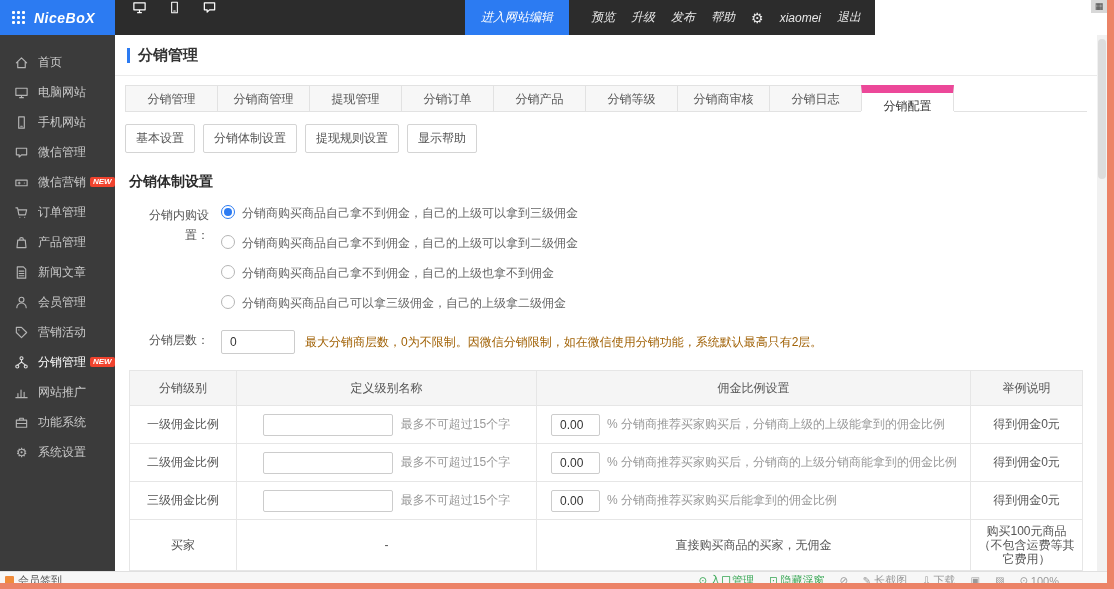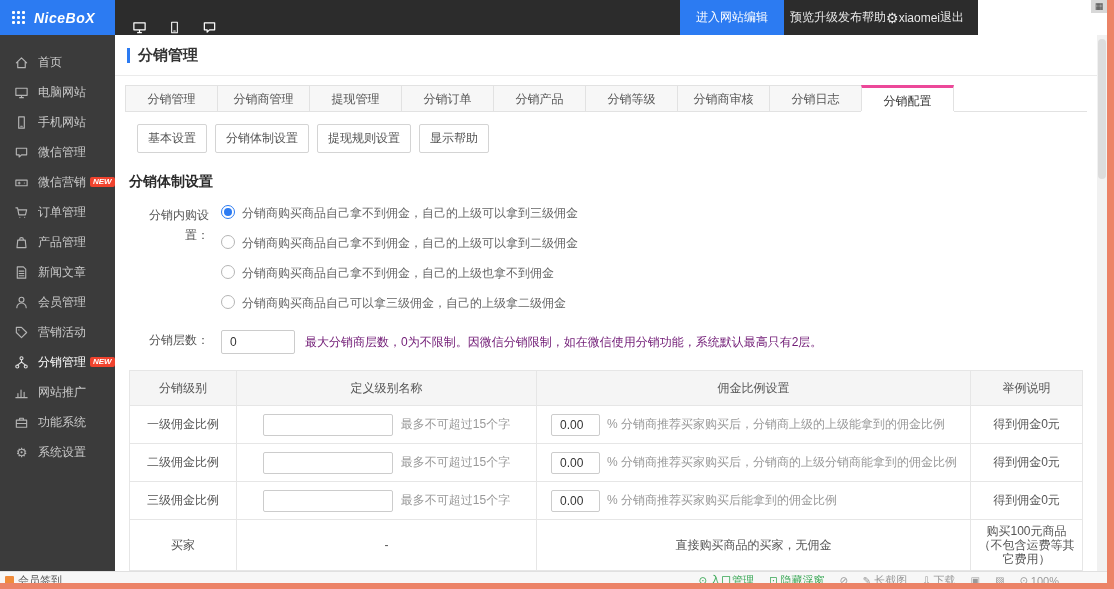--- a/index.html
+++ b/index.html
@@ -1,26 +1,26 @@
 <!DOCTYPE html>
 <html><head>
 <meta charset="utf-8">
 <style>
   html,body{margin:0;padding:0;}
   body{width:1114px;height:589px;overflow:hidden;position:relative;background:#fff;
        font-family:"Liberation Sans","DejaVu Sans",sans-serif;font-size:12px;color:#555;}
   
-  .topbar{position:absolute;left:0;top:0;width:978px;height:35px;background:#2c2c2c;display:flex;align-items:flex-end;z-index:5;}
+  .topbar{position:absolute;left:0;top:0;width:875px;height:35px;background:#2c2c2c;display:flex;align-items:flex-start;z-index:5;}
   .logo-block{width:115px;height:35px;background:#2c7bf2;display:flex;align-items:center;flex-shrink:0;}
   .grid-icon{display:grid;grid-template-columns:repeat(3,3px);grid-gap:2px;margin:0 9px 0 12px;}
   .grid-icon span{width:3px;height:3px;background:#fff;border-radius:1px;}
   .logo-text{color:#fff;font-weight:800;font-style:italic;font-size:14px;letter-spacing:.5px;}
   .dev-icons{display:flex;align-items:center;gap:20px;padding-left:16px;}
   .dev-icons svg{display:block;}
-  .tb-right{margin-left:auto;display:flex;align-items:center;padding-right:14px;color:#e8e8e8;}
+  .tb-right{margin-left:auto;display:flex;align-items:center;gap:16px;padding-right:14px;color:#e8e8e8;font-style:italic;}
   .enter-edit{height:35px;line-height:35px;background:#2c7bf2;color:#fff;padding:0 16px;cursor:pointer;margin-right:6px;}
   .tb-link{cursor:pointer;}
   .tb-gear{font-size:14px;color:#e8e8e8;cursor:pointer;}
   
   .frame-right{position:absolute;right:0;top:0;width:7px;height:589px;background:#ec8367;z-index:9;}
   .frame-bottom{position:absolute;left:0;bottom:0;width:1114px;height:6px;background:#ec8367;z-index:9;}
   .scroll-track{position:absolute;right:7px;top:35px;bottom:17px;width:10px;background:#f1f1f1;z-index:4;}
   .scroll-thumb{position:absolute;top:4px;left:1px;width:8px;height:140px;background:#dcdcdc;border-radius:4px;}
   .scroll-corner{position:absolute;right:7px;top:0;width:16px;height:13px;background:#d8d8d8;color:#444;
                  font-size:9px;line-height:13px;text-align:center;z-index:10;cursor:pointer;}
@@ -34,37 +34,37 @@
              padding:1px 3px;border-radius:2px;margin-left:4px;line-height:1;}
   
   .main{position:absolute;left:115px;top:35px;right:17px;bottom:17px;background:#fff;overflow:hidden;}
   .page-title-bar{height:40px;display:flex;align-items:center;padding-left:12px;border-bottom:1px solid #ebebeb;}
   .title-accent{width:3px;height:15px;background:#2c7bf2;margin-right:8px;}
   .page-title{font-size:15px;color:#333;font-weight:600;}
   .tabs-wrap{padding:9px 10px 0 10px;}
   .tabs{display:flex;border-bottom:1px solid #e2e2e2;}
   .tab{width:93px;height:26px;line-height:26px;text-align:center;background:#f7f7f7;color:#555;
        border:1px solid #e2e2e2;border-bottom:none;margin-right:-1px;cursor:pointer;box-sizing:border-box;}
-  .tab.active{background:#fff;border-top:3px solid #ec4899;color:#333;position:relative;z-index:1;box-shadow:0 1px 0 #fff;}
-  .btn-row{display:flex;gap:8px;padding:12px 10px 4px 10px;margin-left:12px;}
+  .tab.active{background:#fff;border-top:8px solid #ec4899;color:#333;position:relative;z-index:1;box-shadow:0 1px 0 #fff;}
+  .btn-row{display:flex;gap:8px;padding:12px 10px 4px 10px;}
   .btn{background:#fff;border:1px solid #d4d4d4;border-radius:2px;padding:5px 10px;color:#555;cursor:pointer;}
   .section{padding:4px 14px 0 14px;}
   .sec-heading{font-size:14px;font-weight:bold;color:#2b2b2b;margin:12px 0 14px 0;}
   .frow{display:flex;margin-bottom:14px;}
   .flabel{width:80px;flex-shrink:0;text-align:right;padding-right:12px;color:#555;line-height:20px;}
   .radio-list{display:flex;flex-direction:column;gap:13px;}
   .radio-opt{display:flex;cursor:pointer;font-family:Liberation Serif, serif;}
   .radio{width:12px;height:12px;border:1px solid #b5b5b5;border-radius:50%;margin-right:7px;position:relative;flex-shrink:0;background:#fff;}
   .radio.checked{border-color:#2c7bf2;}
   .radio.checked:after{content:"";position:absolute;left:2px;top:2px;width:8px;height:8px;border-radius:50%;background:#2c7bf2;}
   .opt-text{color:#666;}
   .txt-input{height:24px;border:1px solid #ccc;border-radius:2px;padding:0 8px;font-size:12px;color:#333;box-sizing:border-box;
              font-family:"Liberation Sans","DejaVu Sans",sans-serif;}
   .layers-input{width:74px;}
-  .hint{color:#701a75;margin-left:10px;line-height:24px;}
+  .hint{color:#a16207;margin-left:10px;line-height:24px;}
   
   .ltable{border-collapse:collapse;width:100%;table-layout:fixed;}
   .ltable th,.ltable td{border:1px solid #e6e6e6;font-weight:normal;font-size:12px;color:#555;text-align:center;padding:4px 4px;}
   .ltable th{background:#f5f5f5;height:26px;}
   .ltable td{height:29px;}
   .cell-name{display:flex;align-items:center;justify-content:center;gap:8px;}
   .name-input{width:130px;height:22px;}
   .cell-ratio{display:flex;align-items:center;padding-left:10px;gap:7px;text-align:left;}
   .ratio-input{width:49px;height:22px;}
   .ratio-desc{color:#999;}

